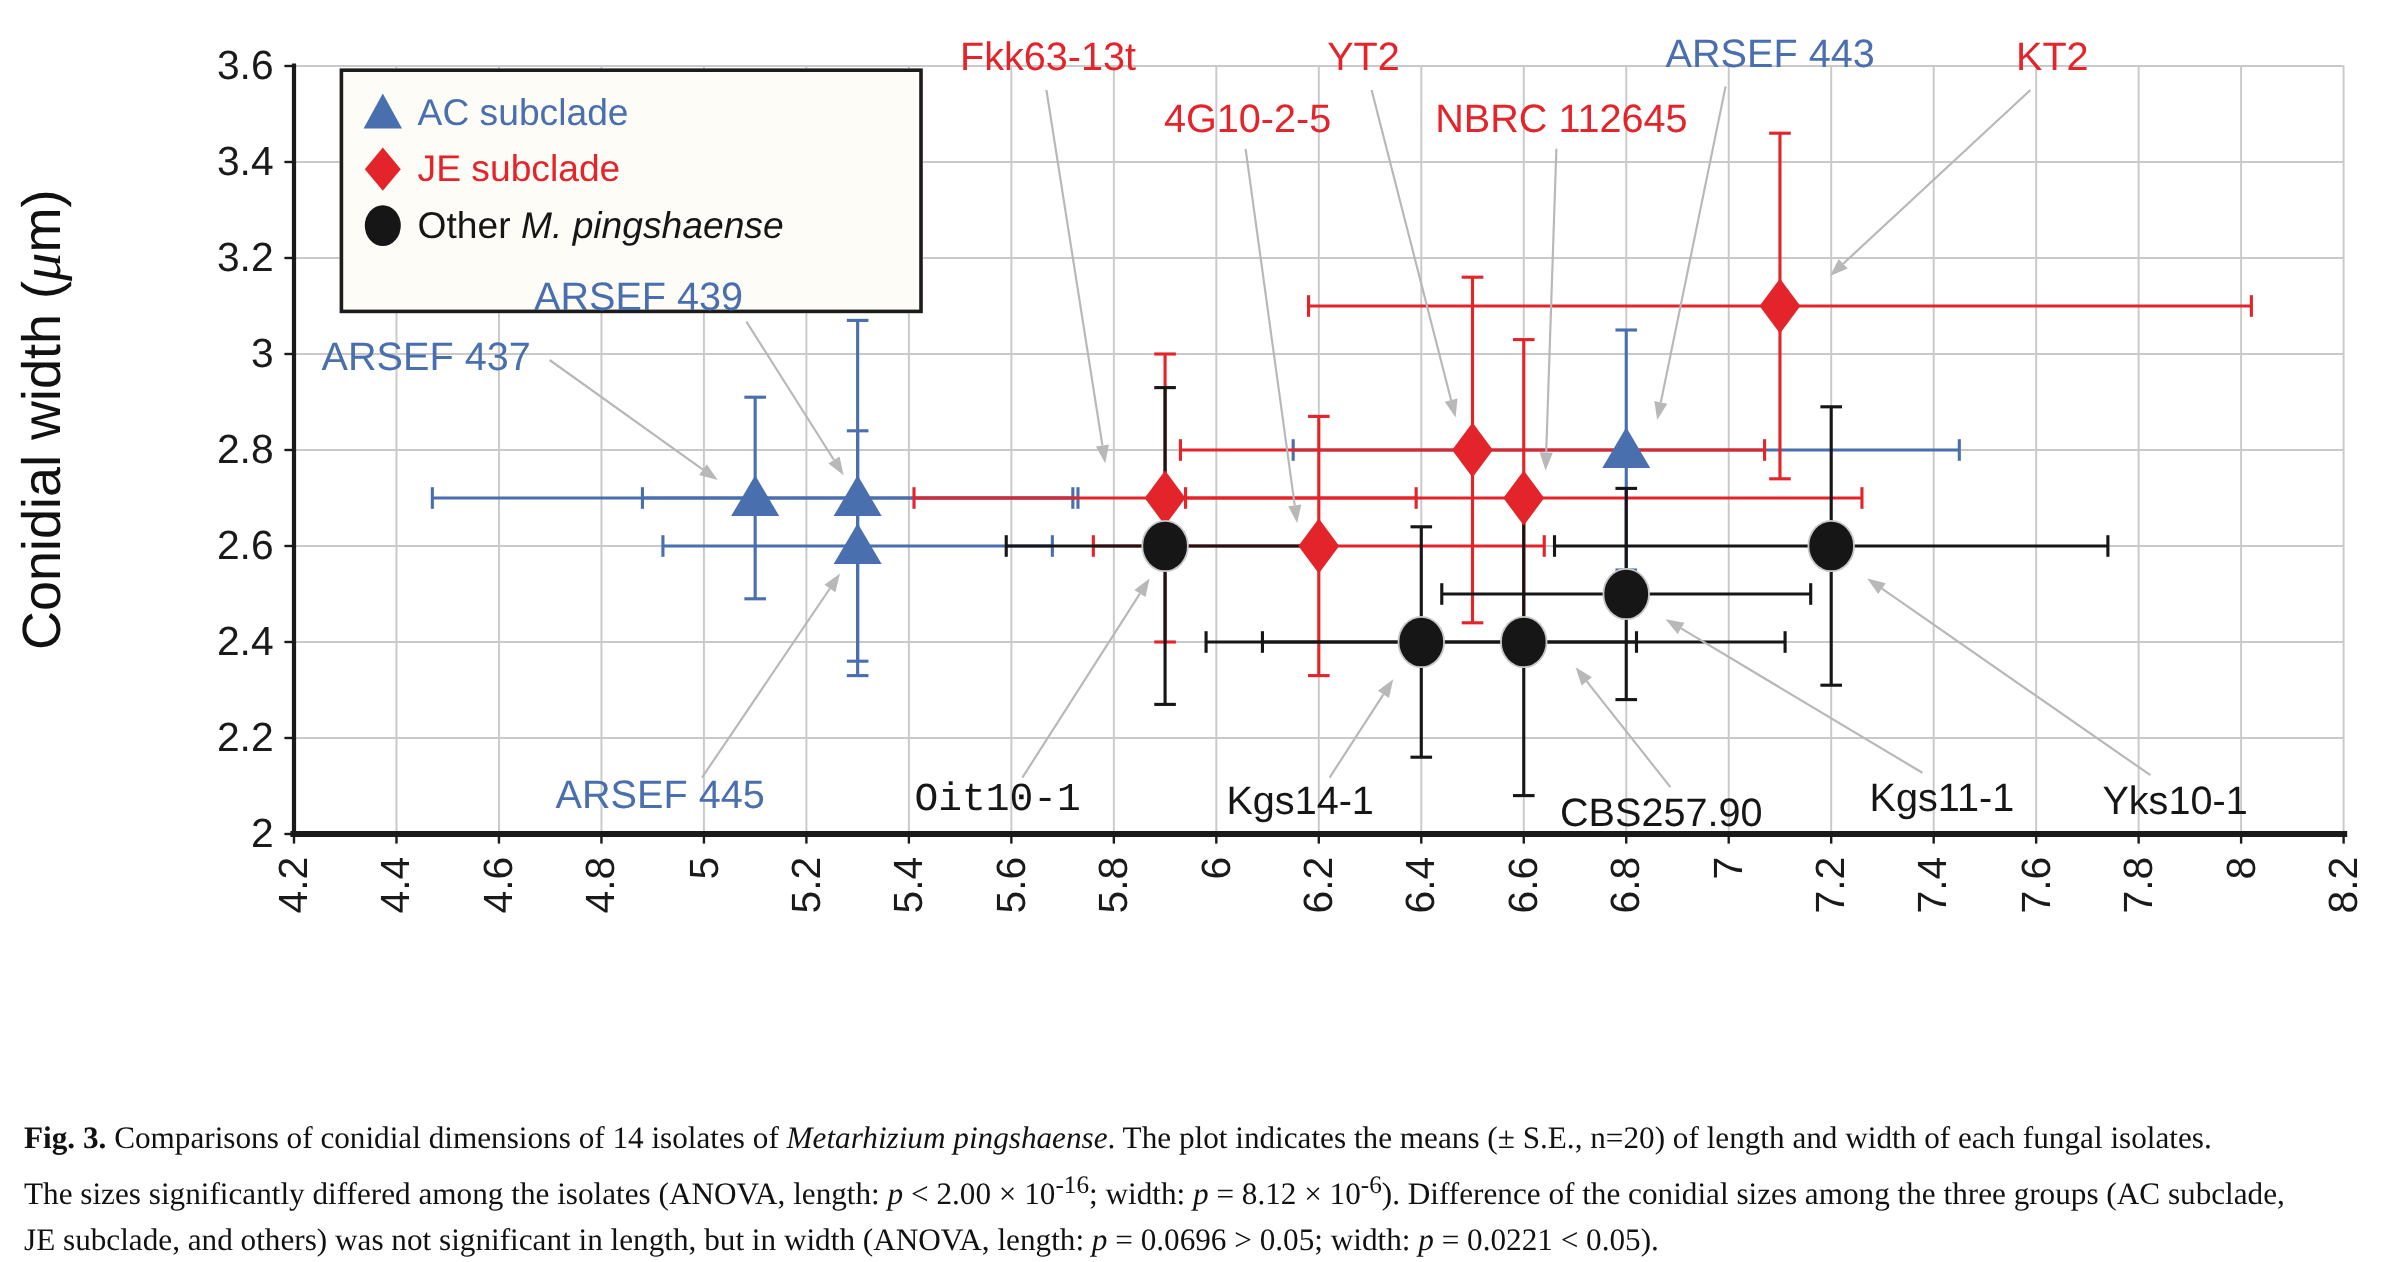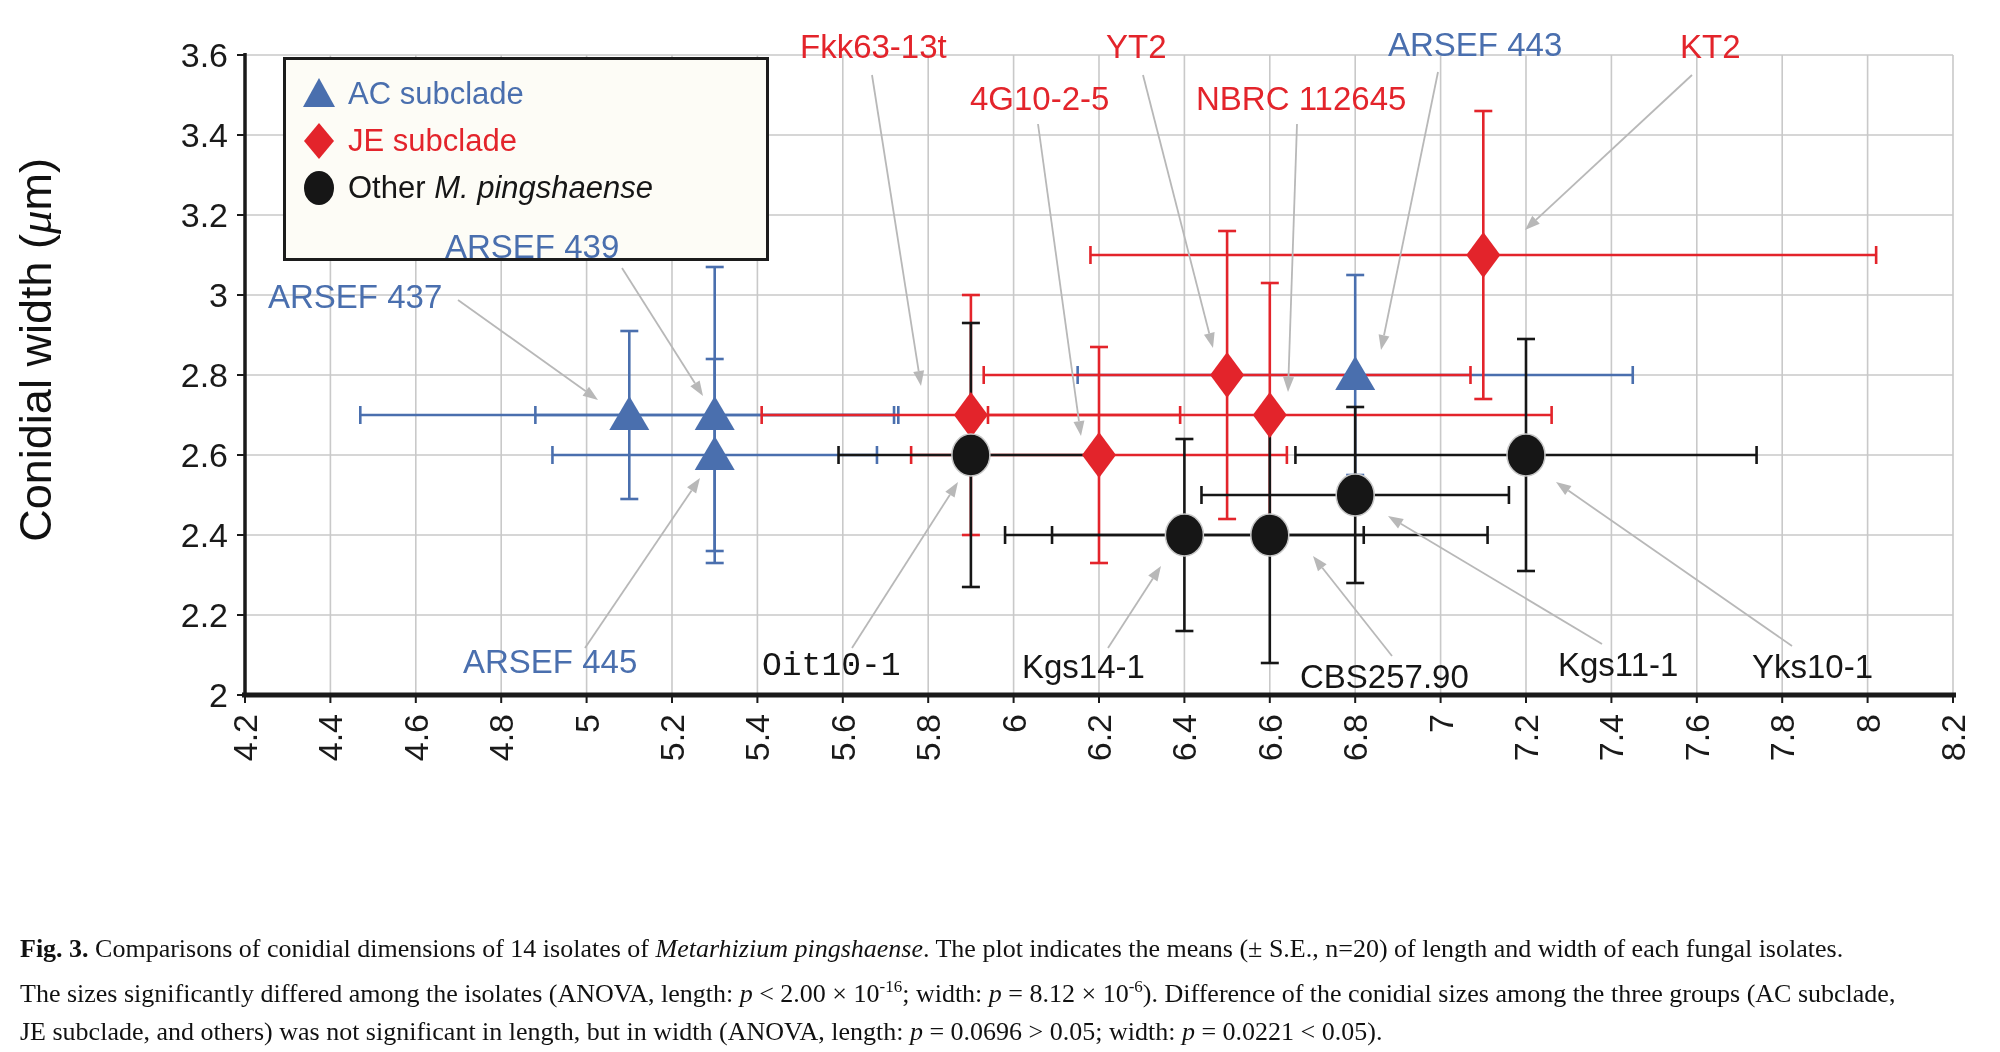--- a/index.html
+++ b/index.html
@@ -20,21 +20,21 @@
   .legend{position:absolute;left:283px;top:57px;width:486px;height:204px;border:3px solid #1c1c1c;
     background:#fdfcf6;box-sizing:border-box;padding:10px 0 0 14px;}
   .legend-row{display:flex;align-items:center;height:47px;}
   .legend-row svg{flex:0 0 38px;margin-right:10px;}
   .legend-label{font-size:31px;white-space:nowrap;}
   .legend-label i{font-size:31px;}
   .ann{position:absolute;font-size:33px;white-space:nowrap;}
   .caption{position:absolute;left:20px;top:930px;width:1970px;font-family:"Liberation Serif",serif;
     font-size:26px;line-height:38px;color:#111;}
   .caption div{white-space:nowrap;}
-  .caption sup{font-size:17px;}
+  .caption sup{font-size:21px;}
 </style>
 </head>
 <body>
 
 <div class="figure-root">
   <svg id="chart-svg" width="2000" height="1052">
       <line x1="330.4000000000001" y1="55" x2="330.4000000000001" y2="695" stroke="#c9c9c9" stroke-width="1.6"></line>
       <line x1="415.79999999999984" y1="55" x2="415.79999999999984" y2="695" stroke="#c9c9c9" stroke-width="1.6"></line>
       <line x1="501.1999999999999" y1="55" x2="501.1999999999999" y2="695" stroke="#c9c9c9" stroke-width="1.6"></line>
       <line x1="586.6" y1="55" x2="586.6" y2="695" stroke="#c9c9c9" stroke-width="1.6"></line>

